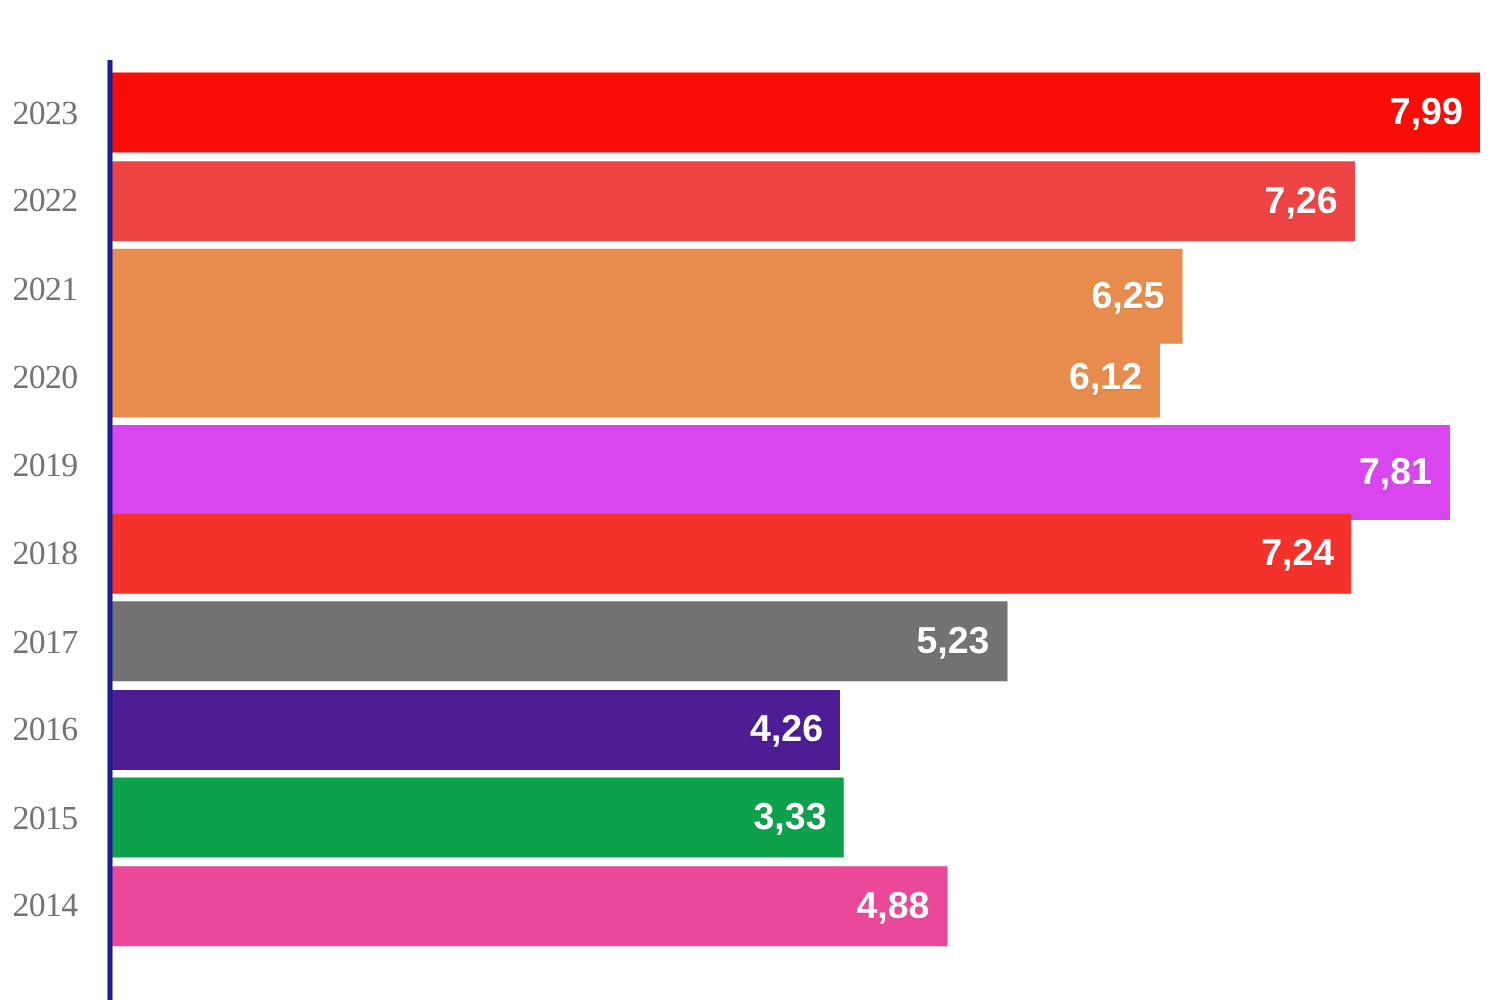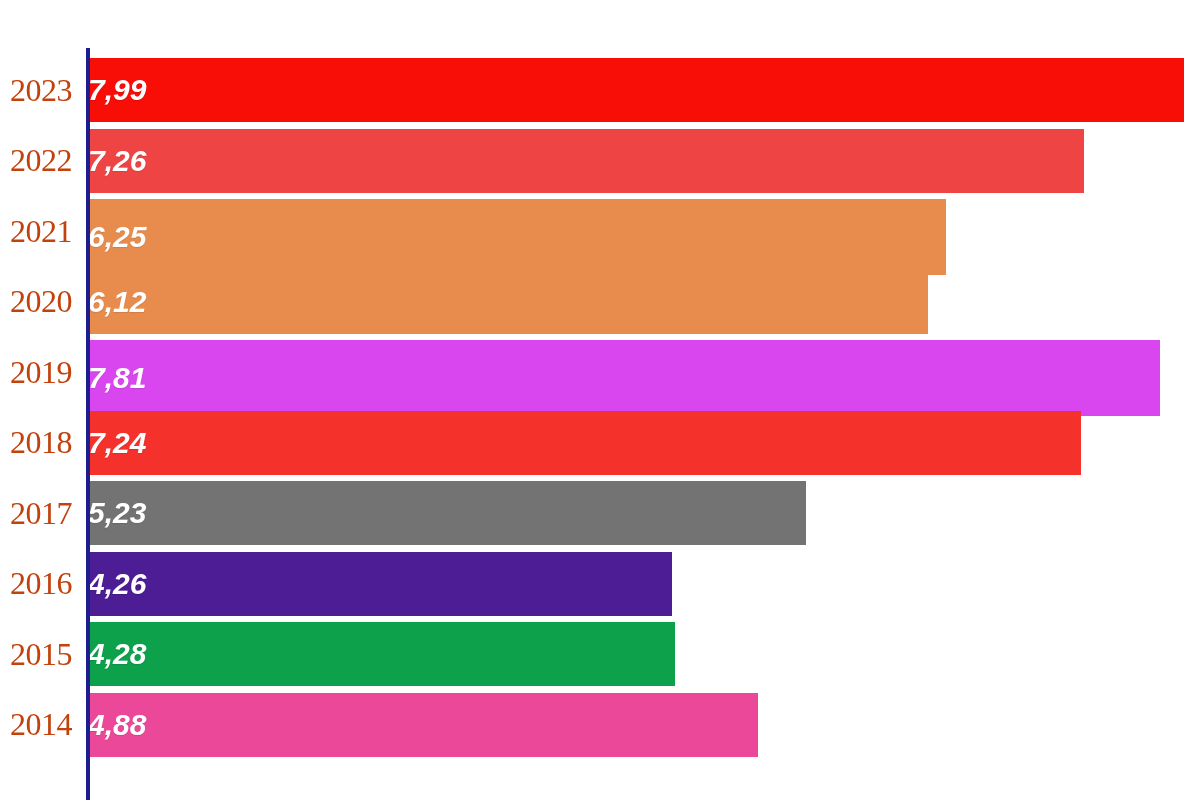--- a/index.html
+++ b/index.html
@@ -51,35 +51,35 @@
     left: 0;
     top: 0;
     width: 72px;
     height: 64px;
     display: flex;
     align-items: center;
     justify-content: flex-start;
     padding-left: 10px;
     box-sizing: border-box;
     font-family: "Liberation Serif", "DejaVu Serif", serif;
-    font-size: 32px;
-    color: #c2410c;
+    font-size: 27px;
+    color: #737373;
     letter-spacing: -0.5px;
     white-space: nowrap;
   }
 
   .bar {
     position: absolute;
     left: 88px;
     top: 0;
     height: 64px;
     box-sizing: border-box;
     display: flex;
     align-items: center;
-    font-style: italic;
+    justify-content: flex-end;
   }
 
   .bar-value {
     font-family: "Liberation Sans Narrow", "Liberation Sans", sans-serif;
     font-size: 30px;
     font-weight: bold;
     color: #ffffff;
     padding-right: 14px;
     letter-spacing: 0px;
     white-space: nowrap;
@@ -138,21 +138,21 @@
         </div>
         <div class="bar-row" style="top: 551.5px;">
           <div class="year-label">2016</div>
           <div class="bar" title="2016: 4,26" style="width: 584.472px; height: 64px; background: #4c1d95;">
             <span class="bar-value">4,26</span>
           </div>
         </div>
         <div class="bar-row" style="top: 622px;">
           <div class="year-label">2015</div>
           <div class="bar" title="2015: 4,28" style="width: 587.216px; height: 64px; background: rgb(13, 161, 75);">
-            <span class="bar-value">4,28</span>
+            <span class="bar-value">3,33</span>
           </div>
         </div>
         <div class="bar-row" style="top: 692.5px;">
           <div class="year-label">2014</div>
           <div class="bar" title="2014: 4,88" style="width: 669.536px; height: 64px; background: #ec4899;">
             <span class="bar-value">4,88</span>
           </div>
         </div>
       </div>
   </div>

